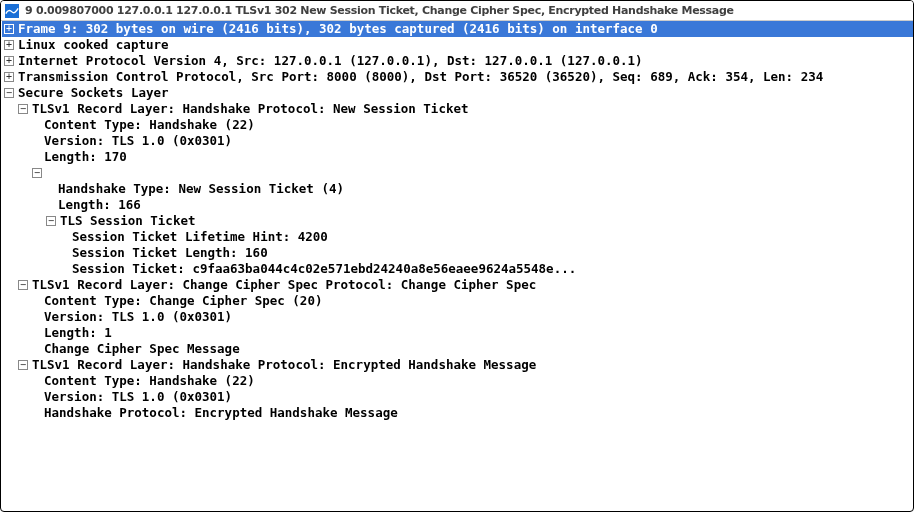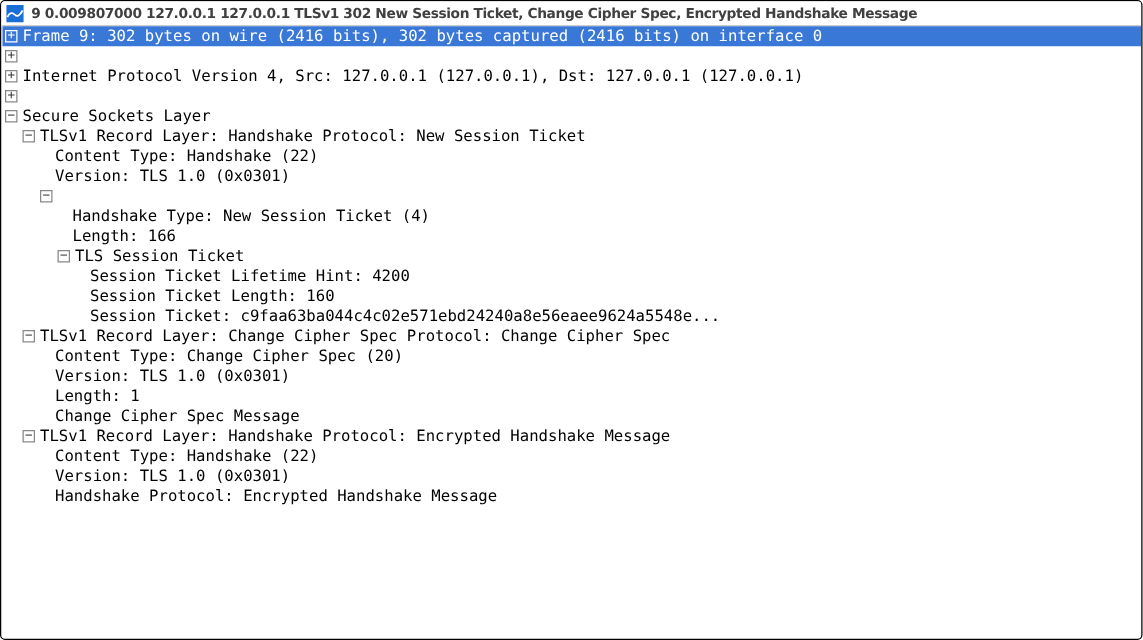--- a/index.html
+++ b/index.html
@@ -64,21 +64,21 @@
   .spacer {
     display: inline-block;
     width: 14px;
     flex-shrink: 0;
   }
   .halfspacer {
     display: inline-block;
     width: 2px;
     flex-shrink: 0;
   }
-  .text { white-space: pre; }
+  .text { white-space: pre; font-weight: bold; }
   .tree {
     padding-left: 1px;
     padding-top: 0px;
   }
 </style>
 </head>
 <body>
 
 <div class="titlebar">
   <svg class="logo" viewBox="0 0 16 16">
@@ -92,31 +92,33 @@
 
   <div class="row selected">
     <span class="halfspacer"></span>
     <span class="toggle">+</span>
     <span class="text">Frame 9: 302 bytes on wire (2416 bits), 302 bytes captured (2416 bits) on interface 0</span>
   </div>
 
   <div class="row">
     <span class="halfspacer"></span>
     <span class="toggle">+</span>
+    <span class="text">Linux cooked capture</span>
   </div>
 
   <div class="row">
     <span class="halfspacer"></span>
     <span class="toggle">+</span>
     <span class="text">Internet Protocol Version 4, Src: 127.0.0.1 (127.0.0.1), Dst: 127.0.0.1 (127.0.0.1)</span>
   </div>
 
   <div class="row">
     <span class="halfspacer"></span>
     <span class="toggle">+</span>
+    <span class="text">Transmission Control Protocol, Src Port: 8000 (8000), Dst Port: 36520 (36520), Seq: 689, Ack: 354, Len: 234</span>
   </div>
 
   <div class="row">
     <span class="halfspacer"></span>
     <span class="toggle">−</span>
     <span class="text">Secure Sockets Layer</span>
   </div>
 
   <div class="row">
     <span class="spacer"></span>
@@ -132,20 +134,26 @@
   </div>
   <div class="row">
     <span class="spacer"></span>
       <span class="spacer"></span>
       <span class="spacer"></span>
     <span class="text">Version: TLS 1.0 (0x0301)</span>
   </div>
   <div class="row">
     <span class="spacer"></span>
       <span class="spacer"></span>
+      <span class="spacer"></span>
+    <span class="text">Length: 170</span>
+  </div>
+  <div class="row">
+    <span class="spacer"></span>
+      <span class="spacer"></span>
       <span class="halfspacer"></span>
     <span class="toggle">−</span>
   </div>
   <div class="row">
     <span class="spacer"></span>
       <span class="spacer"></span>
       <span class="spacer"></span>
       <span class="spacer"></span>
     <span class="text">Handshake Type: New Session Ticket (4)</span>
   </div>

